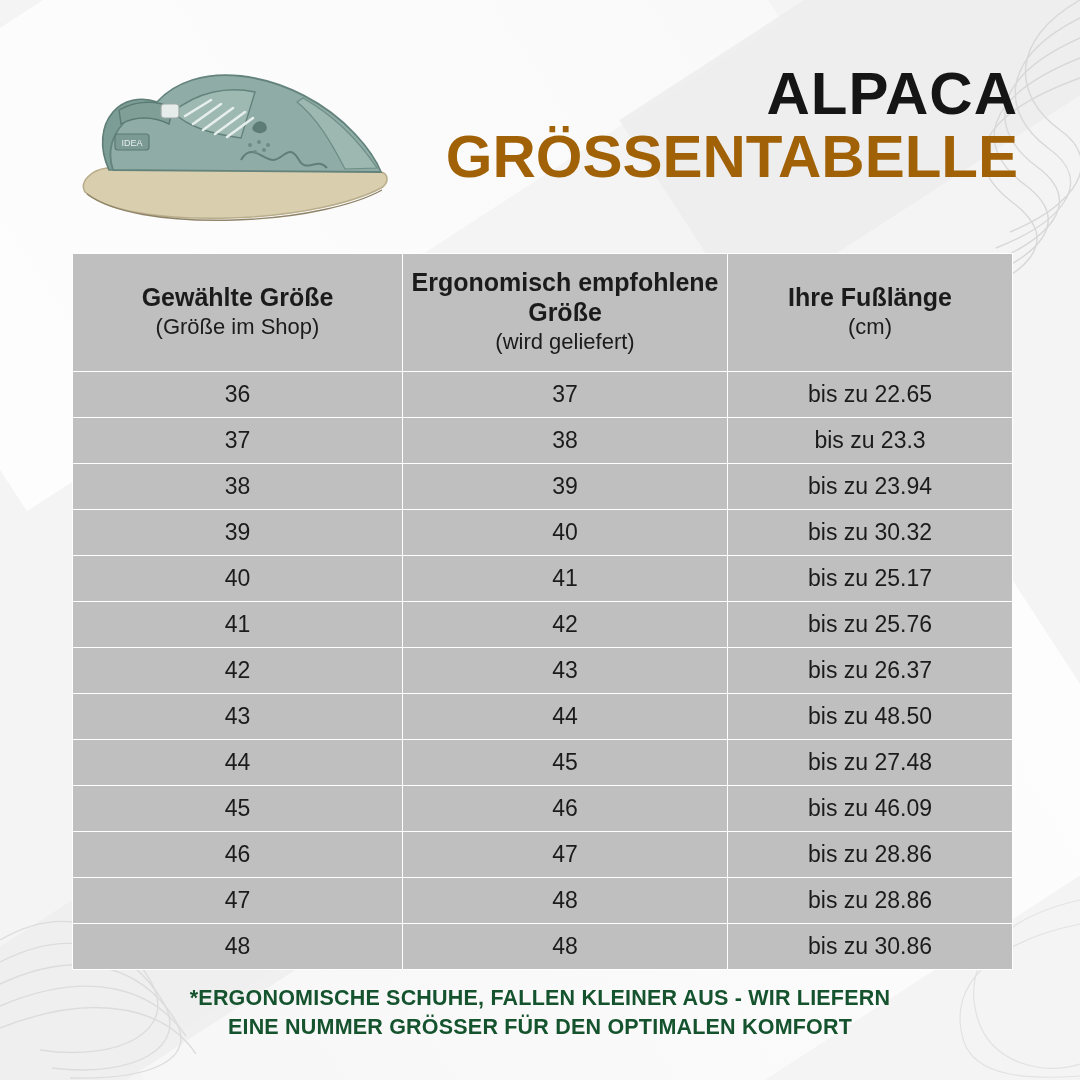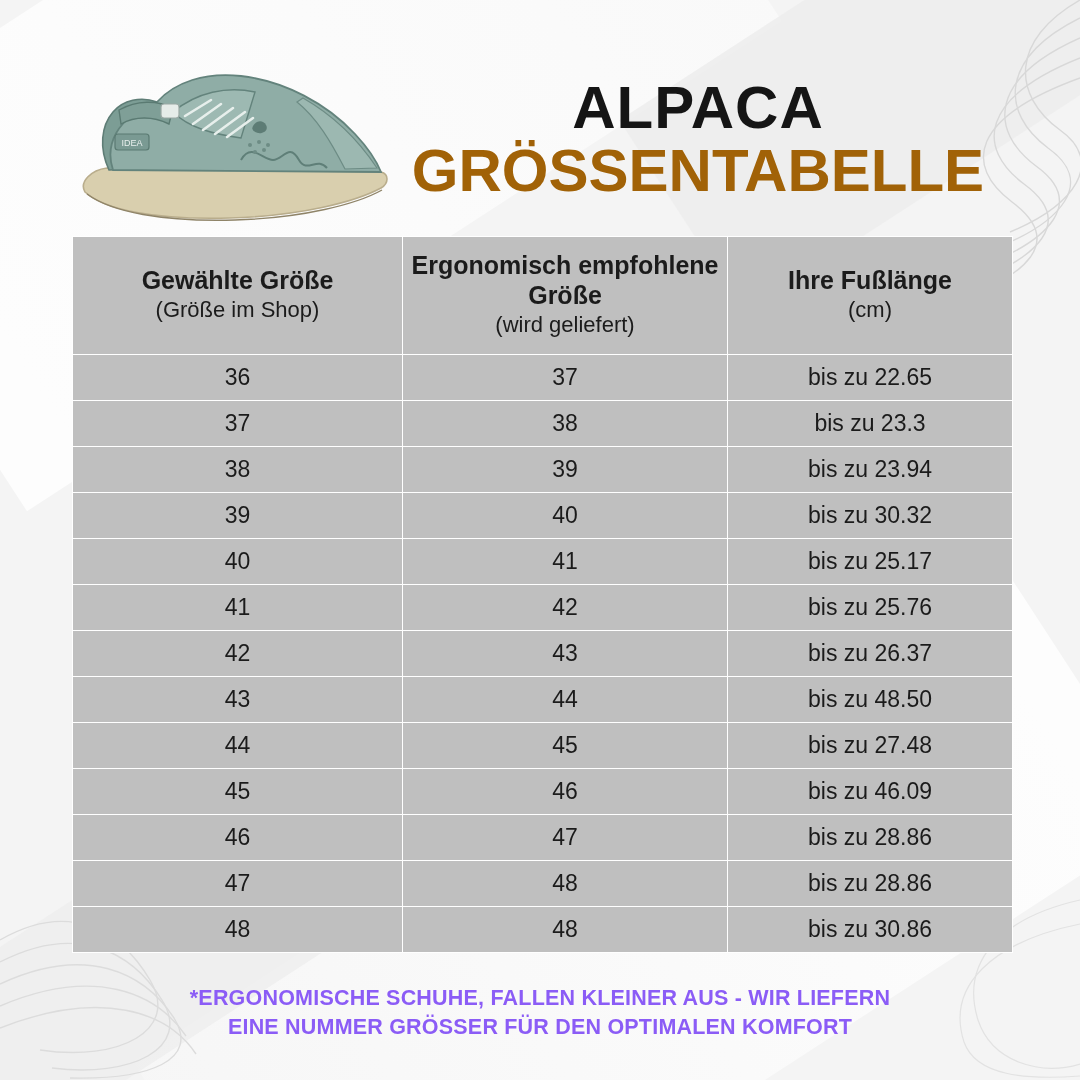--- a/index.html
+++ b/index.html
@@ -56,22 +56,22 @@
   
   .header {
     position: absolute;
     left: 0; top: 0;
     width: 1080px;
     height: 232px;
   }
   .title-wrap {
     position: absolute;
     right: 62px;
-    top: 76px;
-    text-align: center;
+    top: 62px;
+    text-align: right;
     width: 640px;
   }
   .title-line1 {
     font-size: 60px;
     font-weight: bold;
     letter-spacing: 1px;
     color: #151515;
     line-height: 1.05;
   }
   .title-line2 {
@@ -88,21 +88,21 @@
     left: 45px;
     top: 42px;
     width: 360px;
     height: 190px;
   }
 
   
   .table {
     position: absolute;
     left: 72px;
-    top: 236px;
+    top: 253px;
     width: 940px;
     border-collapse: collapse;
     table-layout: fixed;
   }
   .table col.c1 { width: 330px; }
   .table col.c2 { width: 325px; }
   .table col.c3 { width: 285px; }
 
   .table th, .table td {
     background: #bfbfbf;
@@ -135,21 +135,21 @@
 
   
   .footnote {
     position: absolute;
     left: 0;
     top: 984px;
     width: 1080px;
     text-align: center;
     font-size: 21.5px;
     font-weight: bold;
-    color: #8b5cf6;
+    color: #14532d;
     letter-spacing: 0.2px;
     line-height: 1.35;
   }
 </style>
 </head>
 <body>
 
 <div class="bg">
   <div class="bg-diag d1"></div>
   <div class="bg-diag d3"></div>

